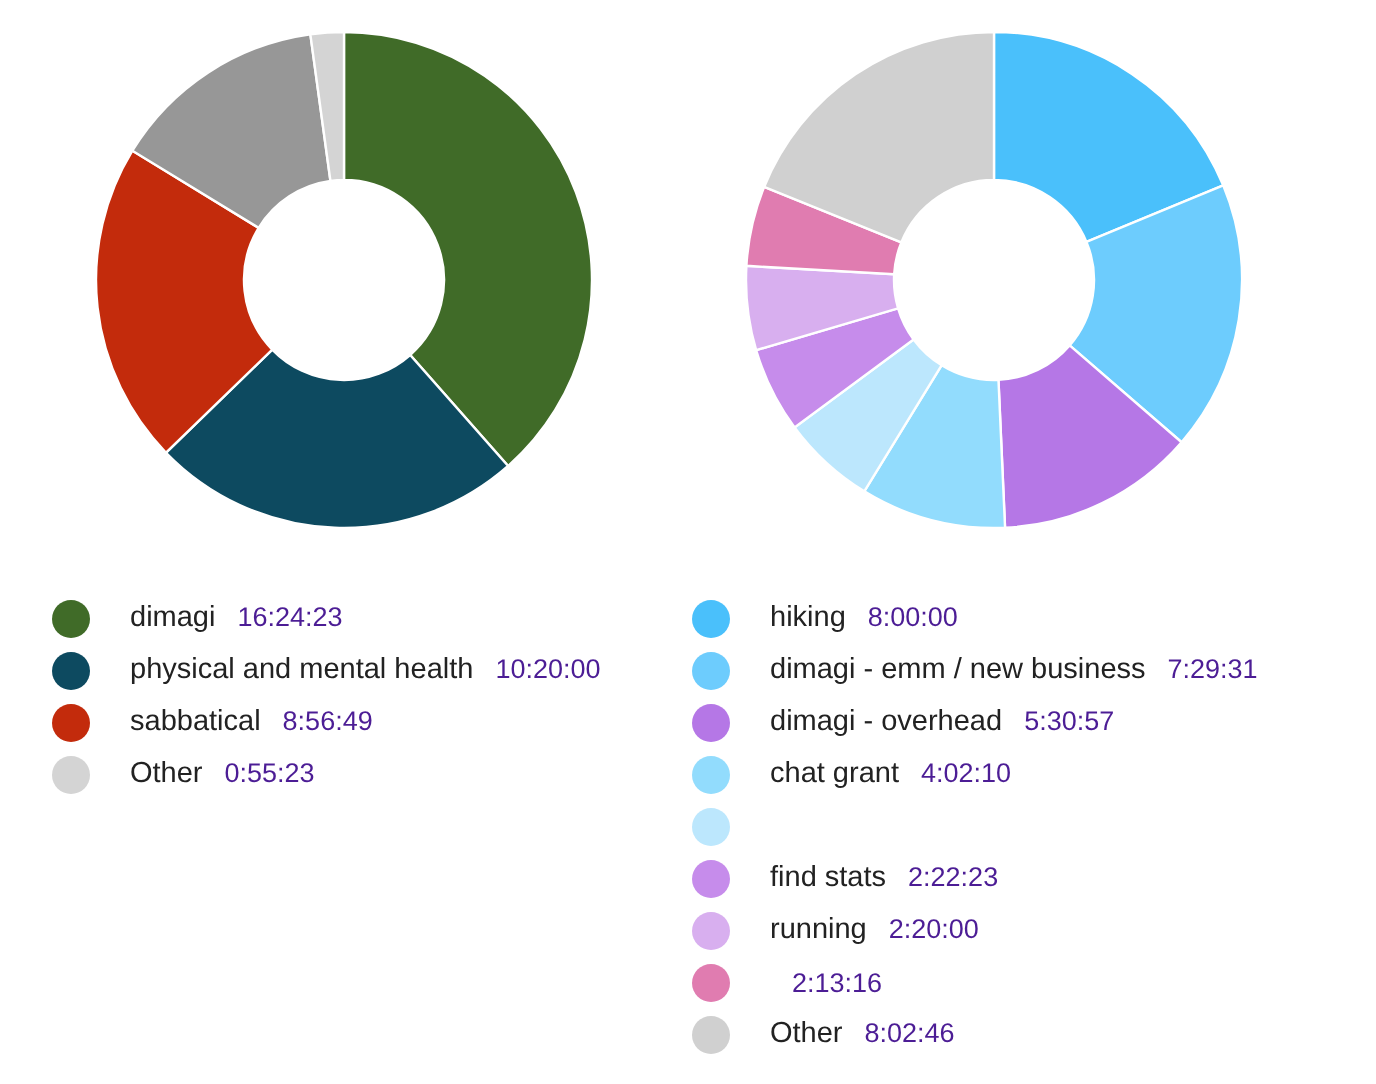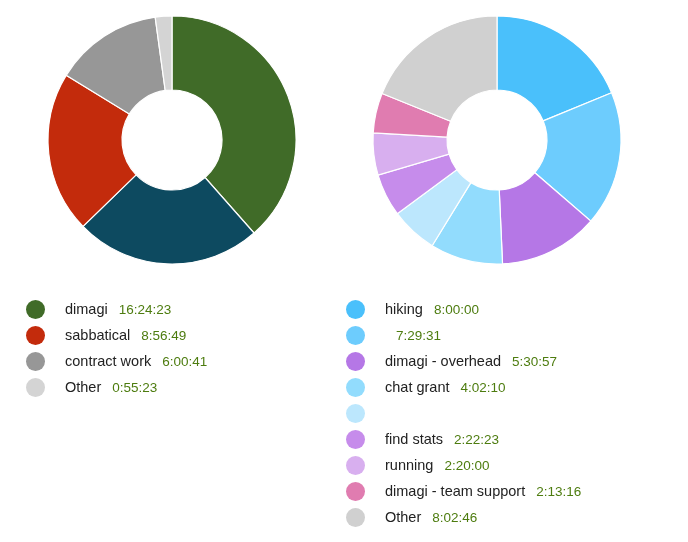--- a/index.html
+++ b/index.html
@@ -67,21 +67,21 @@
     align-items: baseline;
     white-space: nowrap;
   }
   .legend-label {
     font-size: 14.5px;
     color: #222222;
     font-weight: 500;
   }
   .legend-value {
     font-size: 13.5px;
-    color: #4d7c0f;
+    color: #4c1d95;
     margin-left: 11px;
   }
 </style>
 </head>
 <body>
 
 <div class="page">
 
   <div class="panel panel-left">
     <div class="donut-wrap">
@@ -95,31 +95,31 @@
     </div>
     <div class="legend legend-left" id="legend-left">
         <div class="legend-row">
           <span class="legend-swatch" style="background: rgb(64, 107, 40);"></span>
           <span class="legend-text">
             <span class="legend-label">dimagi</span>
             <span class="legend-value">16:24:23</span>
           </span>
         </div>
         <div class="legend-row">
+          <span class="legend-swatch" style="background: rgb(13, 74, 96);"></span>
+          <span class="legend-text">
+            <span class="legend-label">physical and mental health</span>
+            <span class="legend-value">10:20:00</span>
+          </span>
+        </div>
+        <div class="legend-row">
           <span class="legend-swatch" style="background: rgb(195, 43, 12);"></span>
           <span class="legend-text">
             <span class="legend-label">sabbatical</span>
             <span class="legend-value">8:56:49</span>
-          </span>
-        </div>
-        <div class="legend-row">
-          <span class="legend-swatch" style="background: rgb(151, 151, 151);"></span>
-          <span class="legend-text">
-            <span class="legend-label">contract work</span>
-            <span class="legend-value">6:00:41</span>
           </span>
         </div>
         <div class="legend-row">
           <span class="legend-swatch" style="background: rgb(212, 212, 212);"></span>
           <span class="legend-text">
             <span class="legend-label">Other</span>
             <span class="legend-value">0:55:23</span>
           </span>
         </div>
       </div>
@@ -143,20 +143,21 @@
         <div class="legend-row">
           <span class="legend-swatch" style="background: rgb(74, 192, 251);"></span>
           <span class="legend-text">
             <span class="legend-label">hiking</span>
             <span class="legend-value">8:00:00</span>
           </span>
         </div>
         <div class="legend-row">
           <span class="legend-swatch" style="background: rgb(109, 204, 253);"></span>
           <span class="legend-text">
+            <span class="legend-label">dimagi - emm / new business</span>
             <span class="legend-value">7:29:31</span>
           </span>
         </div>
         <div class="legend-row">
           <span class="legend-swatch" style="background: rgb(181, 119, 230);"></span>
           <span class="legend-text">
             <span class="legend-label">dimagi - overhead</span>
             <span class="legend-value">5:30:57</span>
           </span>
         </div>
@@ -180,21 +181,20 @@
         <div class="legend-row">
           <span class="legend-swatch" style="background: rgb(216, 175, 239);"></span>
           <span class="legend-text">
             <span class="legend-label">running</span>
             <span class="legend-value">2:20:00</span>
           </span>
         </div>
         <div class="legend-row">
           <span class="legend-swatch" style="background: rgb(224, 124, 176);"></span>
           <span class="legend-text">
-            <span class="legend-label">dimagi - team support</span>
             <span class="legend-value">2:13:16</span>
           </span>
         </div>
         <div class="legend-row">
           <span class="legend-swatch" style="background: rgb(208, 208, 208);"></span>
           <span class="legend-text">
             <span class="legend-label">Other</span>
             <span class="legend-value">8:02:46</span>
           </span>
         </div>

